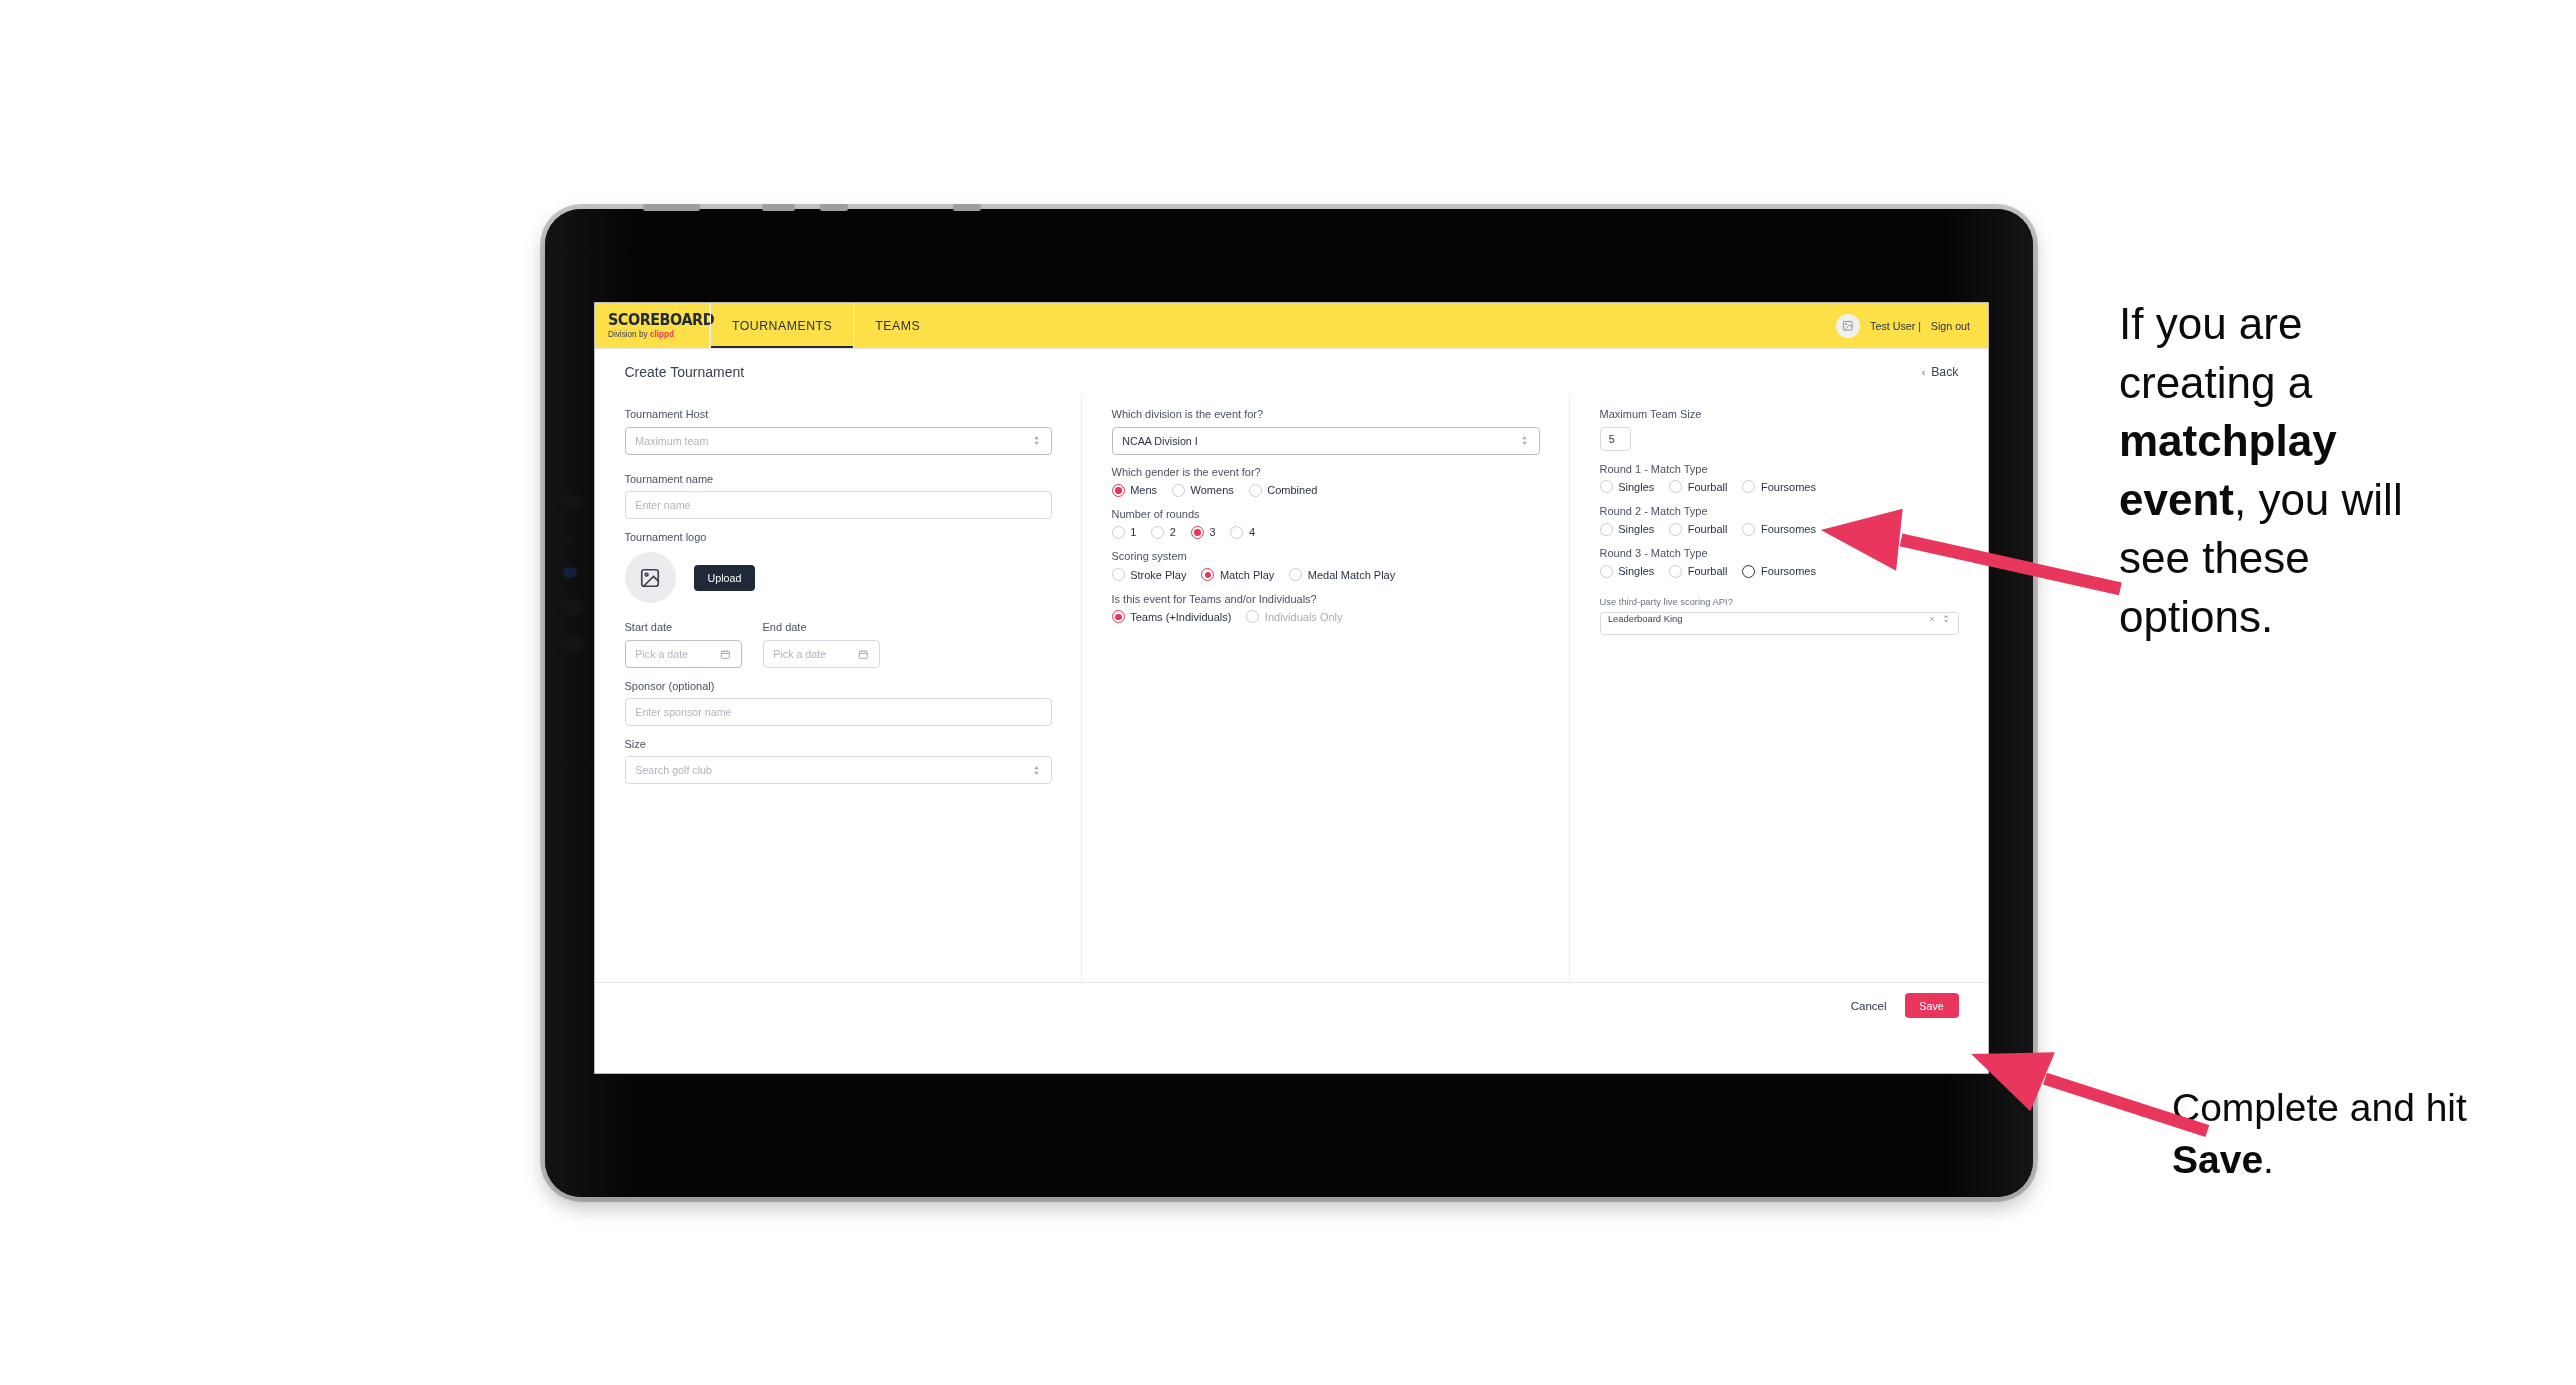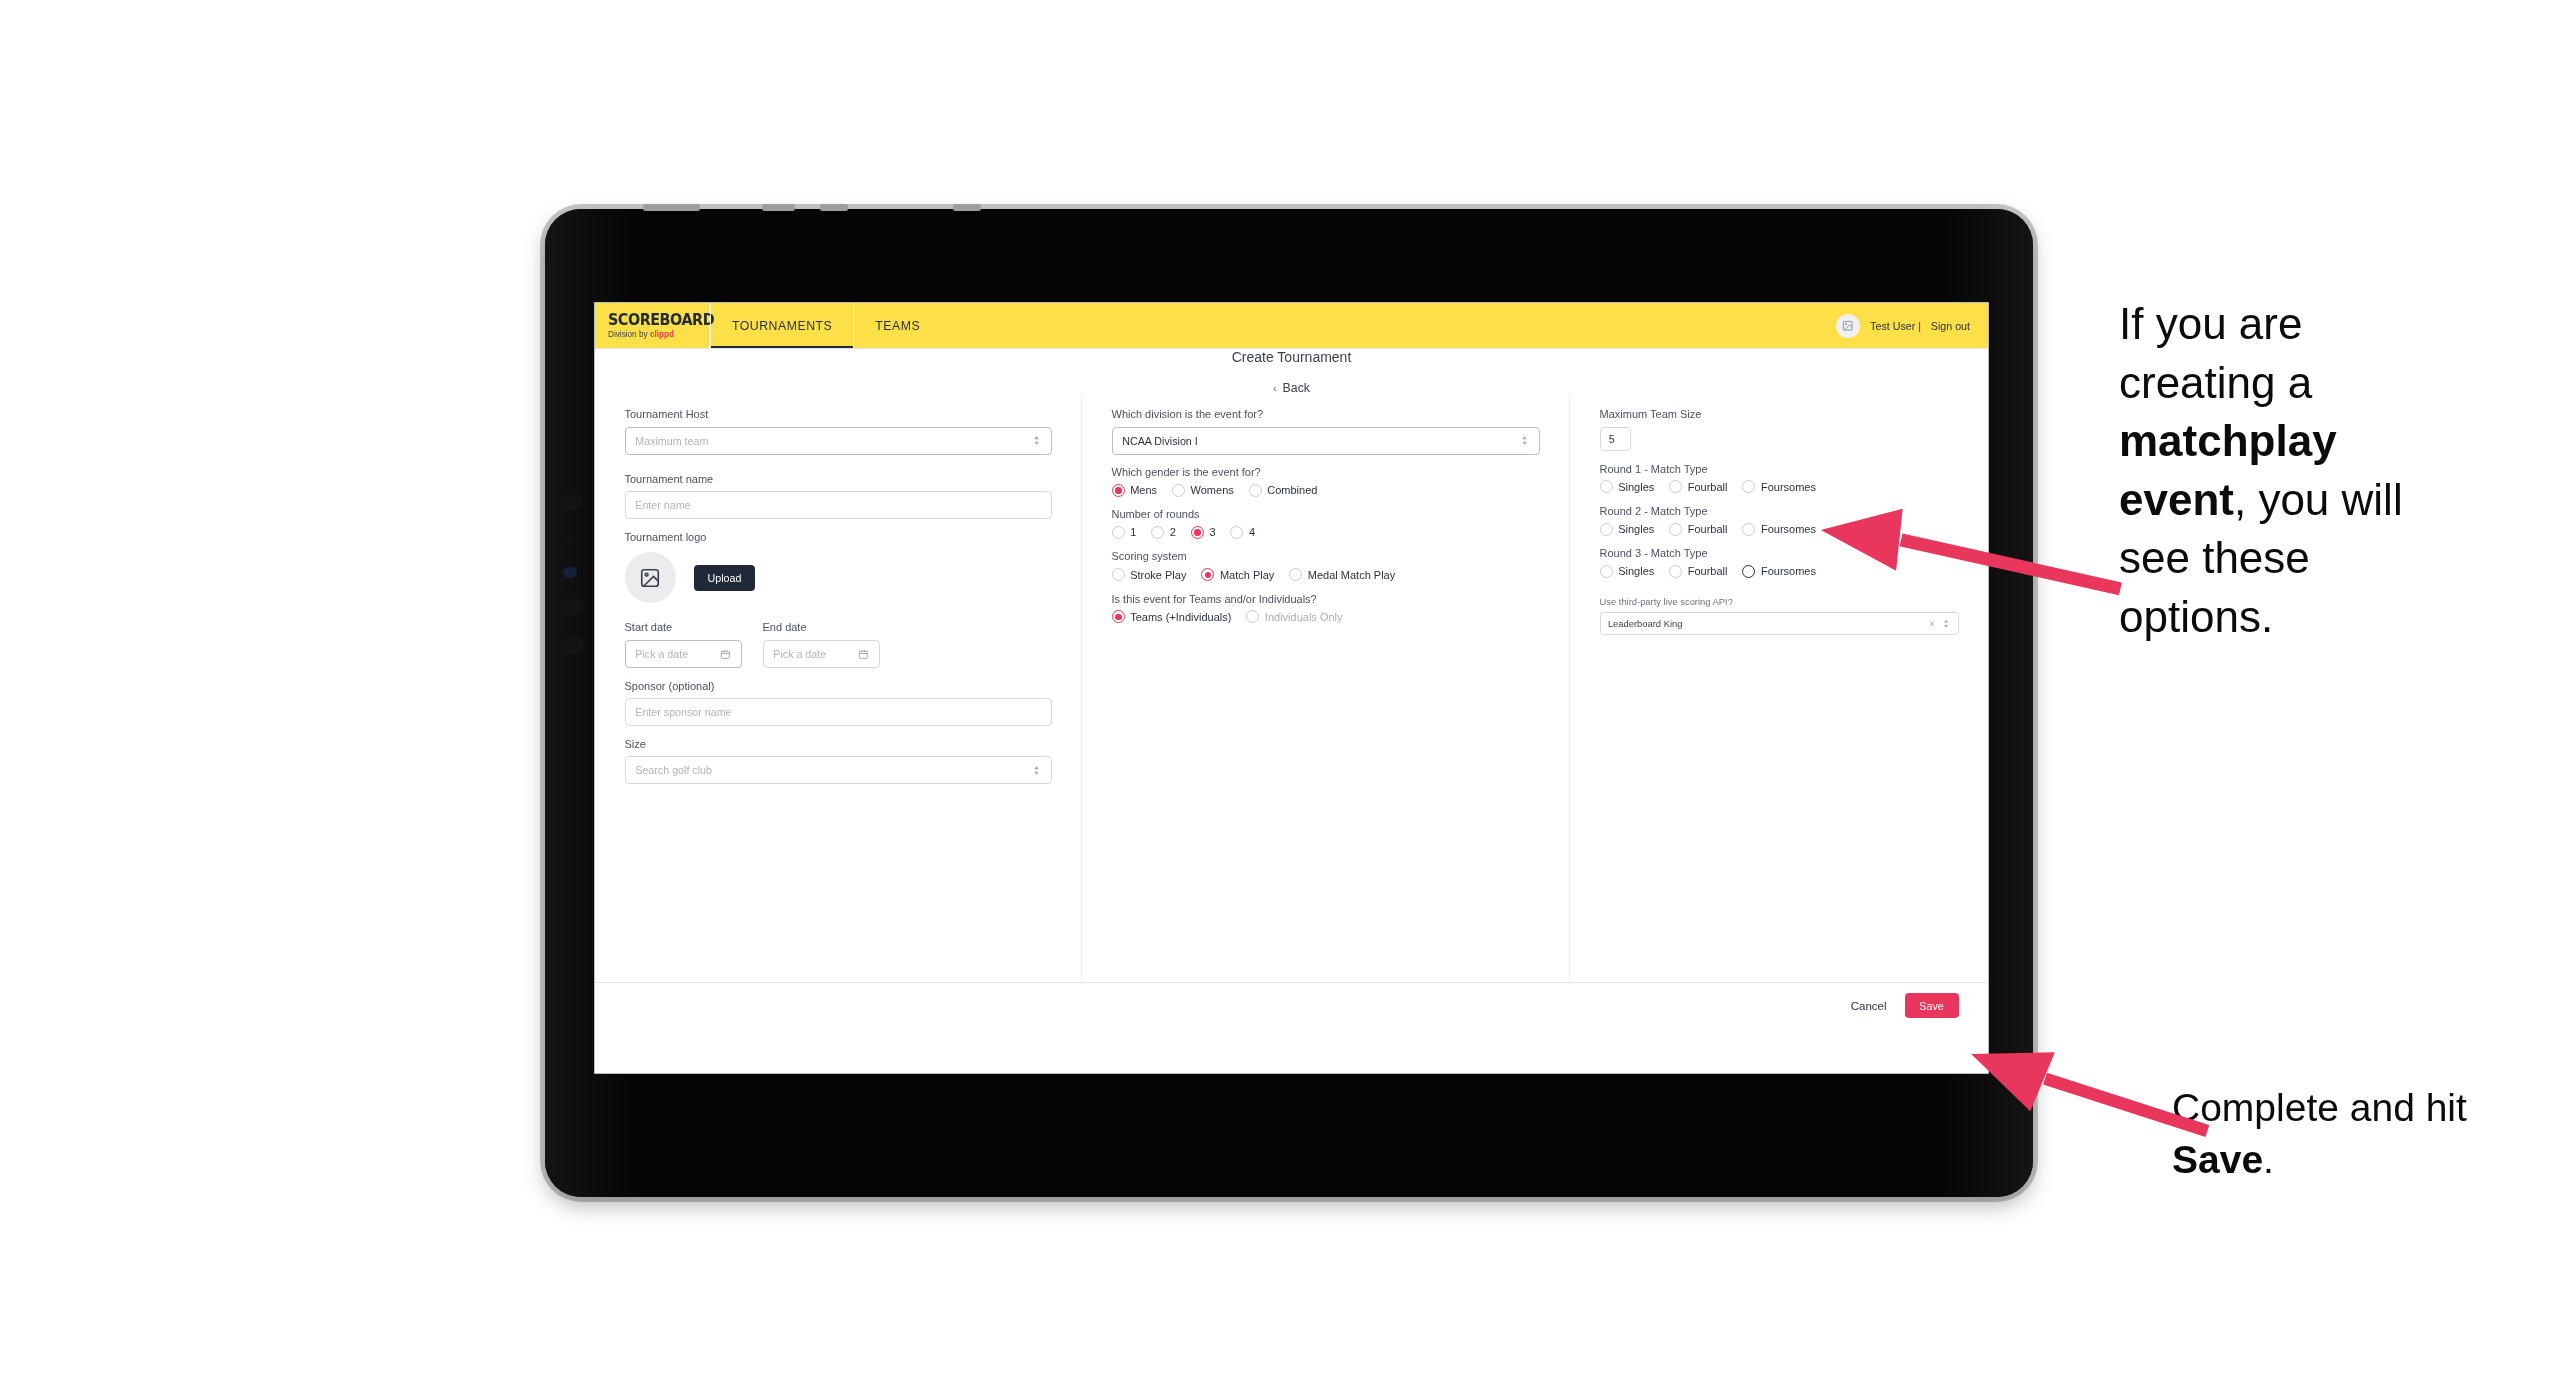--- a/index.html
+++ b/index.html
@@ -44,21 +44,21 @@
   .navtab{display:flex;align-items:center;padding:0 21px;font-size:12.3px;letter-spacing:0.5px;color:#2b3342;position:relative;cursor:pointer;}
   .navtab.active:after{content:"";position:absolute;left:0;right:0;bottom:0;height:3.3px;background:#1f2937;}
   .navtab.active{border-left:0.8px solid #ececee;border-right:0.8px solid #ececee;}
   .appbar-spacer{flex:1;}
   .appbar-right{display:flex;align-items:center;gap:9.8px;padding-right:18px;}
   .avatar{width:24.6px;height:24.6px;border-radius:50%;background:#eef0f2;display:flex;align-items:center;justify-content:center;color:#8a8f99;}
   .user-text{font-size:10.7px;color:#2b3342;}
   .signout{font-size:10.7px;color:#2b3342;cursor:pointer;}
 
   
-  .page-head{height:46px;display:flex;align-items:center;padding:0 29.5px;justify-content:space-between;flex-direction:column;}
+  .page-head{height:46px;display:flex;align-items:center;padding:0 29.5px;justify-content:space-between;}
   .page-title{font-size:14px;color:#3a4150;}
   .back-link{display:flex;align-items:center;gap:5.7px;font-size:12.3px;color:#3a4150;cursor:pointer;}
   .back-chev{font-size:11.5px;color:#6b7280;}
 
   
   .cols{display:flex;height:587px;padding:0 0 0 0;box-sizing:border-box;}
   .col{box-sizing:border-box;padding:13px 29.5px 0 29.5px;}
   .col.c1{width:487px;border-right:0.8px solid #ededef;}
   .col.c2{width:488px;border-right:0.8px solid #ededef;}
   .col.c3{width:418px;}
@@ -92,21 +92,21 @@
   .rd{width:13px;height:13px;border-radius:50%;border:1.3px solid #c8ccd2;box-sizing:border-box;flex:none;}
   .rd.on{border-color:#e8365d;position:relative;}
   .rd.on:after{content:"";position:absolute;left:2.5px;top:2.5px;width:6.6px;height:6.6px;border-radius:50%;background:#e8365d;}
   .rd.hover{border-color:#2b3342;border-width:1.6px;}
   .rl{font-size:11px;color:#2b3342;}
   .rl.dim{color:#a9adb5;}
 
   .num-fld{width:31px;height:24.6px;border:0.8px solid #d7d9de;border-radius:4.1px;display:flex;align-items:center;padding-left:8.2px;box-sizing:border-box;font-size:10.7px;color:#2b3342;}
 
   .api-label{font-size:9.4px;color:#6b7280;margin-bottom:5.7px;}
-  .api-fld{height:23px;border:0.8px solid #d7d9de;border-radius:3.3px;display:flex;align-items:center;justify-content:space-between;padding:0 7.4px;box-sizing:border-box;font-size:9.4px;color:#3a4150;width:100%;}
+  .api-fld{height:23px;border:0.8px solid #d7d9de;border-radius:3.3px;display:flex;align-items:flex-start;justify-content:space-between;padding:0 7.4px;box-sizing:border-box;font-size:9.4px;color:#3a4150;width:100%;}
   .api-right{display:flex;align-items:center;gap:7.4px;color:#9aa0a8;font-size:9px;}
 
   
   .app-foot{height:46px;border-top:0.8px solid #e6e6e8;display:flex;align-items:center;justify-content:flex-end;gap:18px;padding-right:29.5px;box-sizing:border-box;}
   .cancel-btn{font-size:11.5px;color:#2b3342;cursor:pointer;}
   .save-btn{background:#e8365d;color:#fff;font-size:10.7px;padding:6.6px 14.8px;border-radius:4.1px;cursor:pointer;}
 
   
   .anno{position:absolute;color:#0b0b0b;font-family:"Liberation Sans","DejaVu Sans",sans-serif;}
   .anno-1{left:2119px;top:295px;width:344px;font-size:44px;line-height:1.33;}

